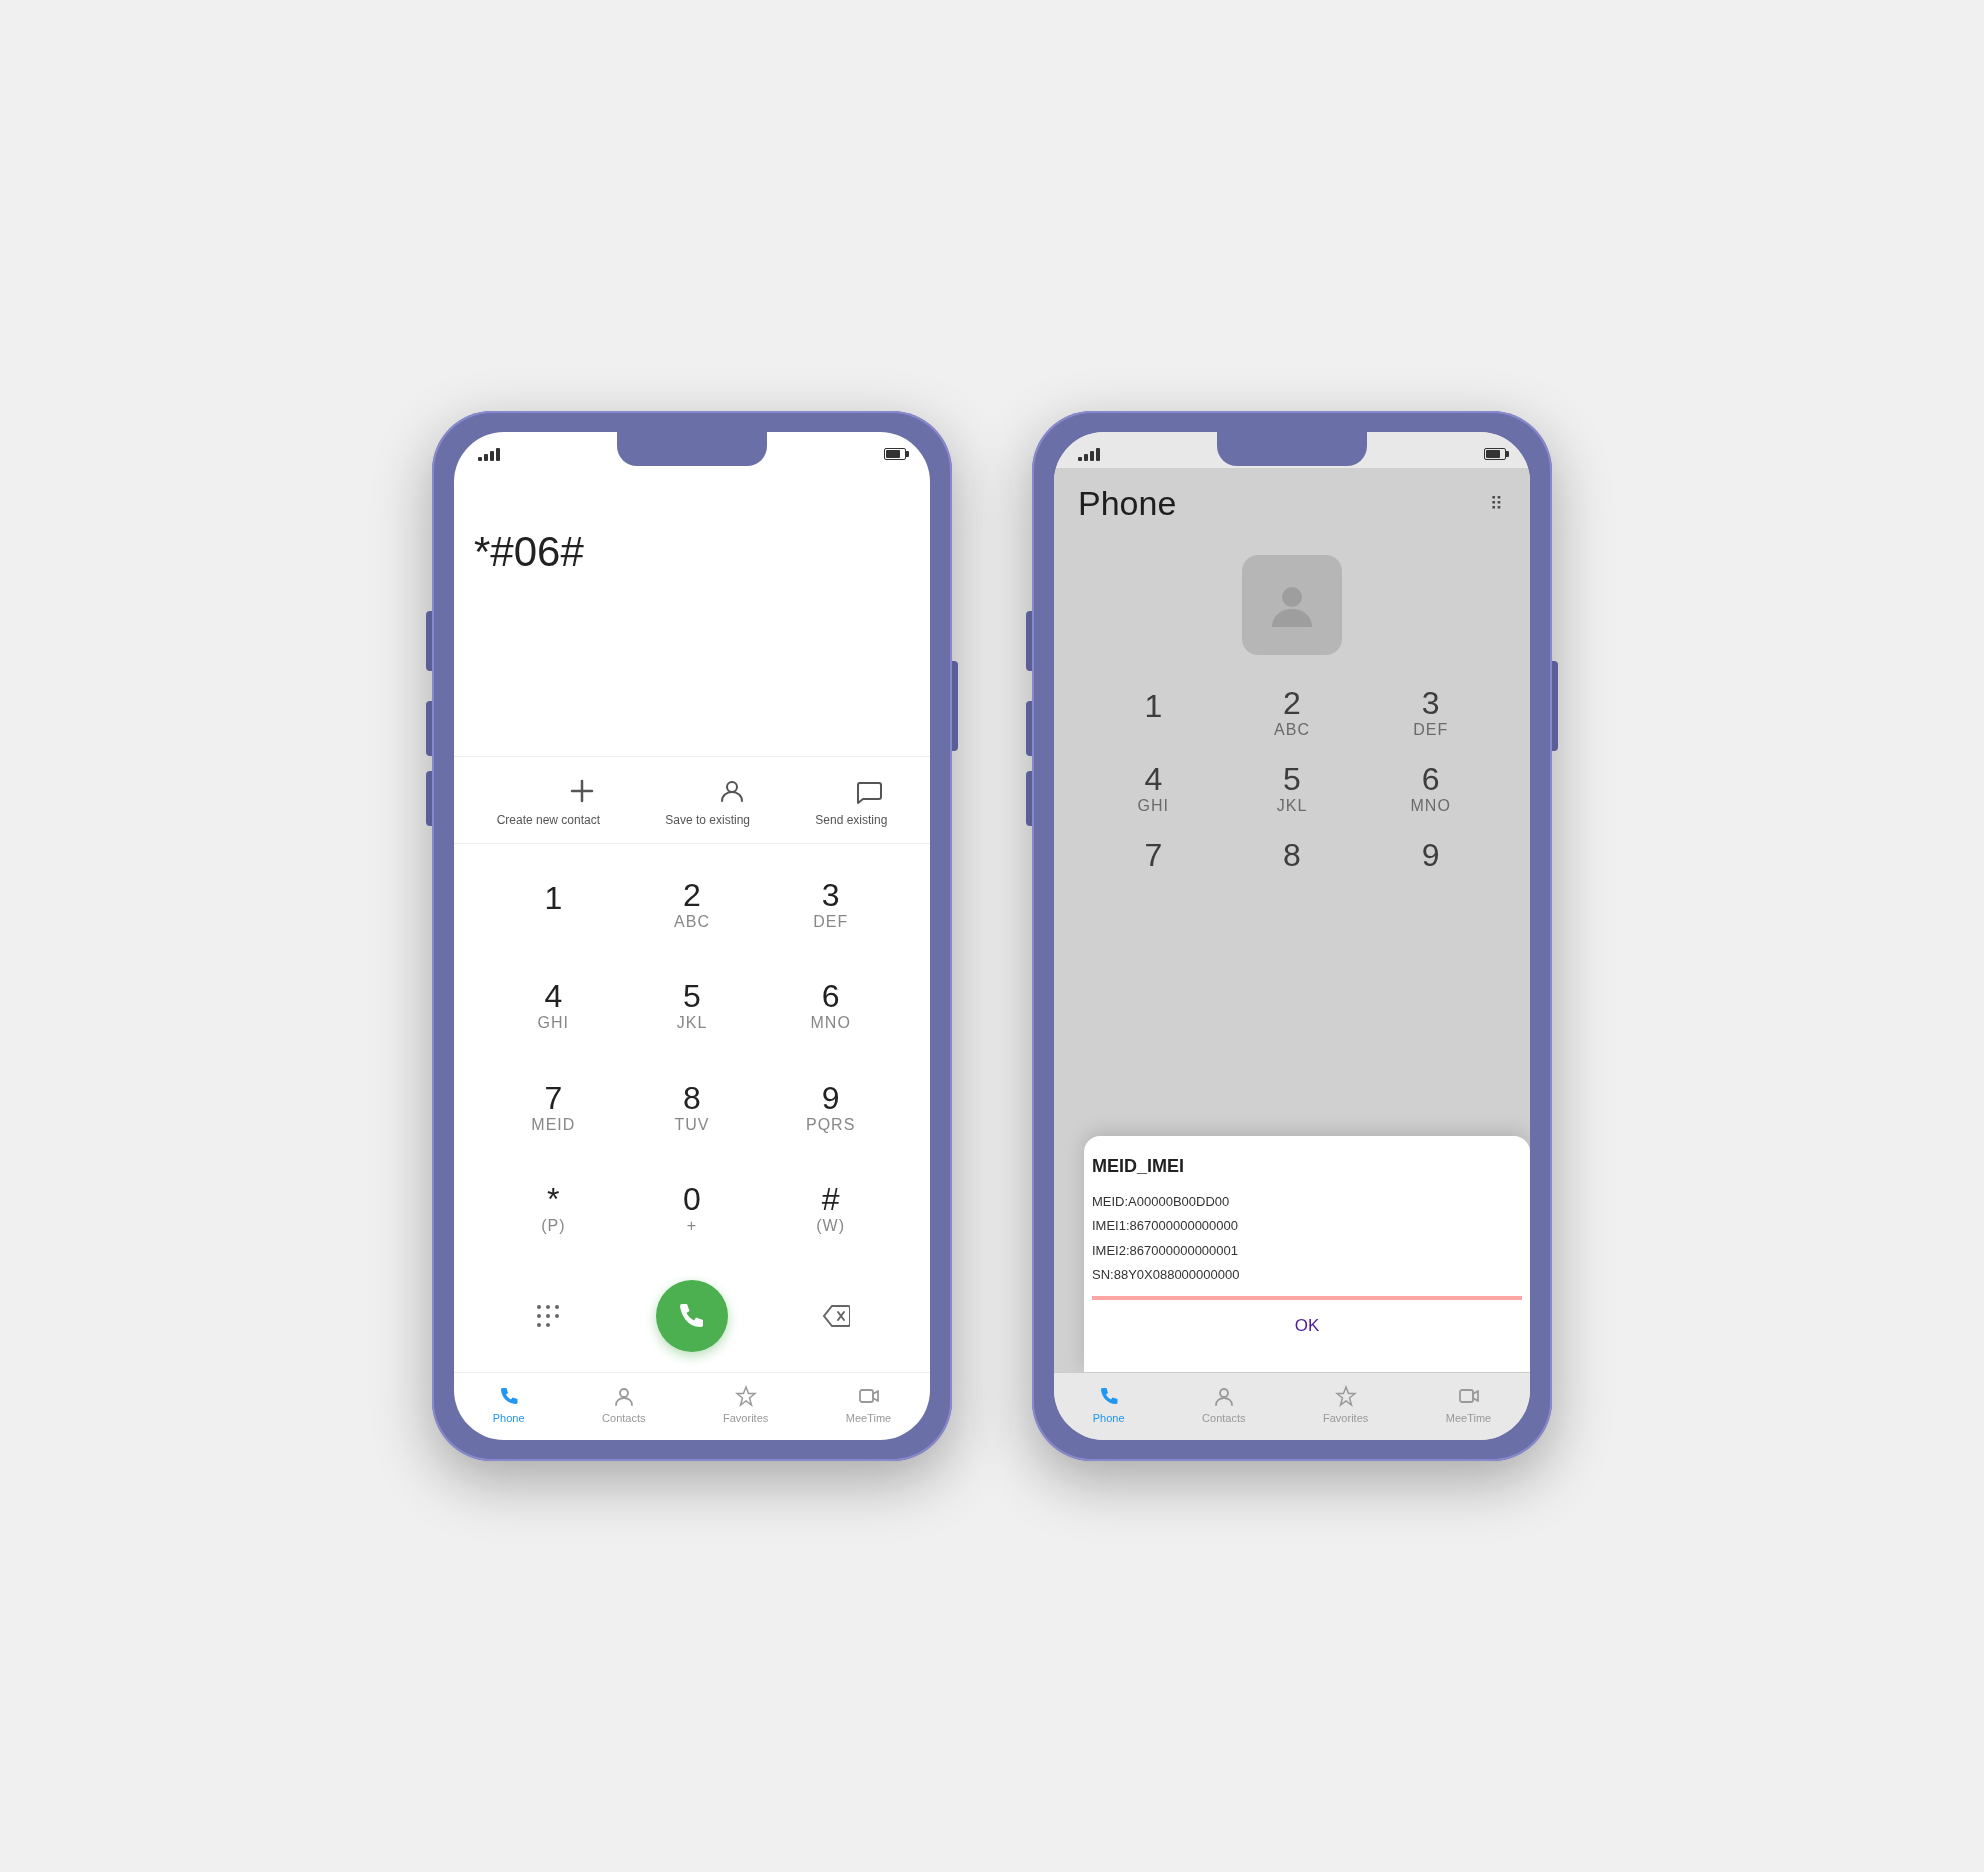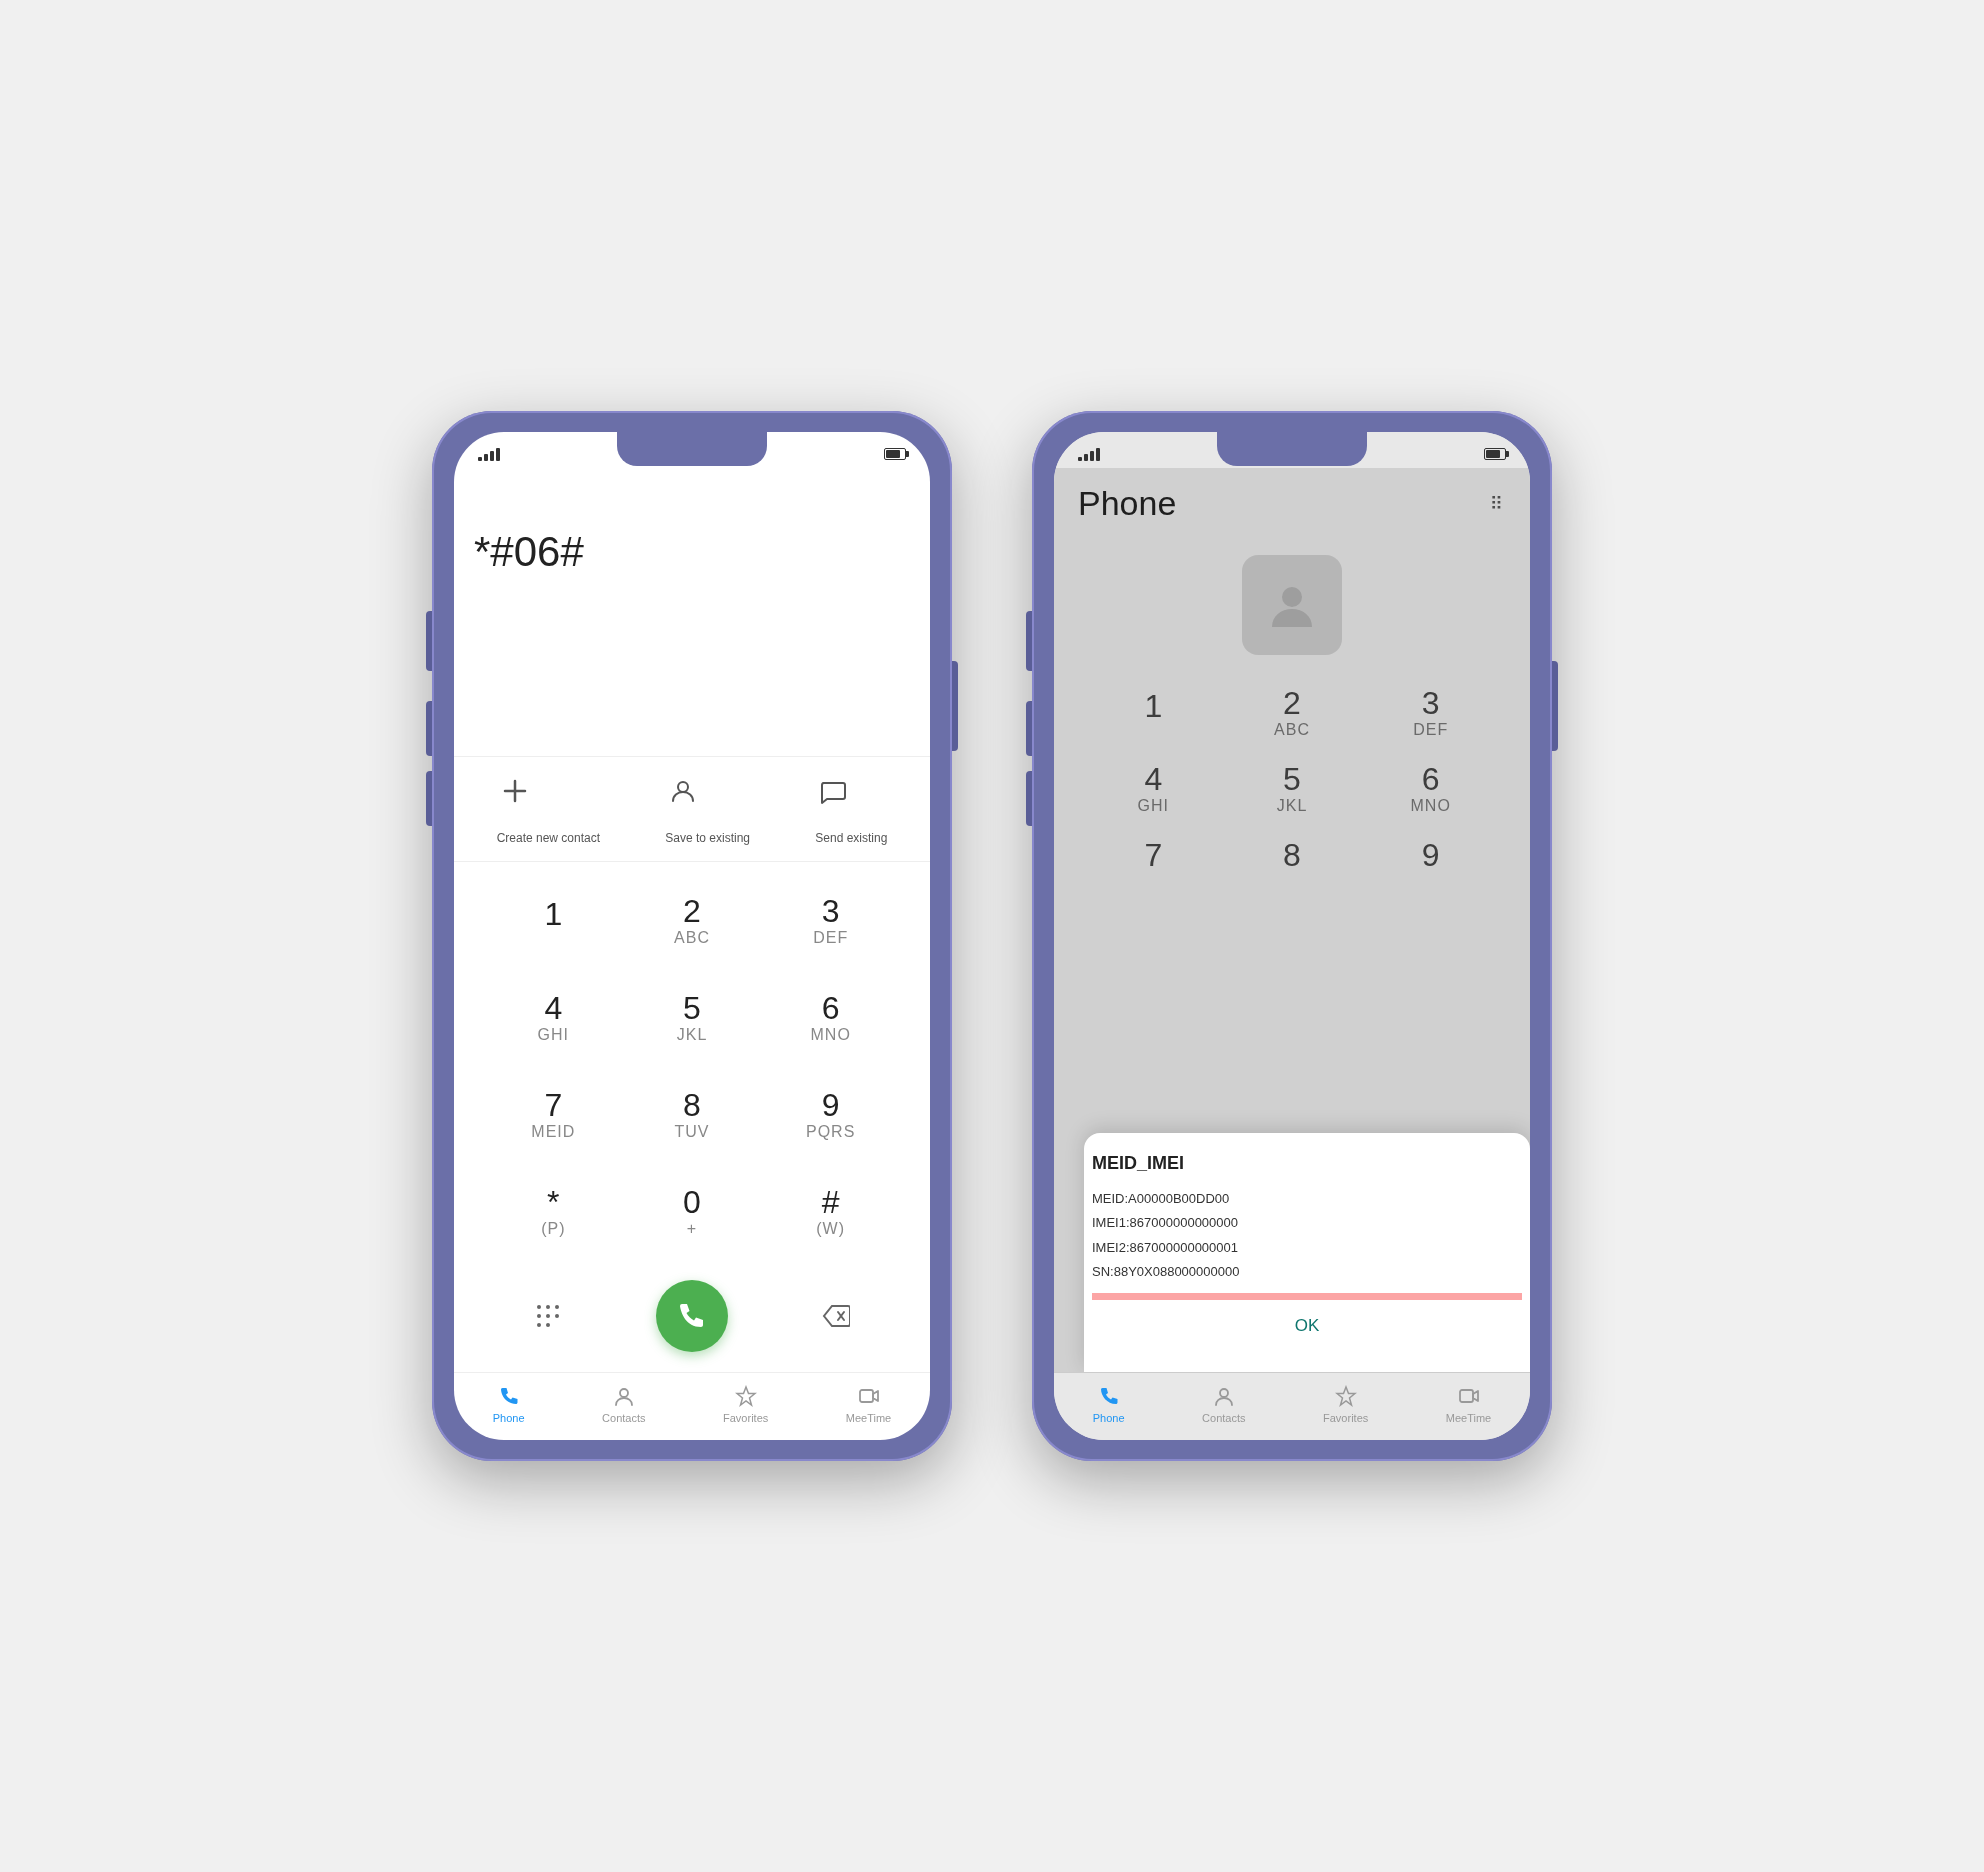--- a/index.html
+++ b/index.html
@@ -178,22 +178,22 @@
       padding: 16px 10px;
       border-top: 1px solid #eee;
       border-bottom: 1px solid #eee;
       flex-shrink: 0;
       margin-top: 160px;
     }
 
     .dialer-action {
       display: flex;
       flex-direction: column;
-      align-items: flex-start;
-      gap: 22px;
+      align-items: flex-end;
+      gap: 4px;
       cursor: pointer;
     }
 
     .dialer-action-icon {
       width: 36px;
       height: 36px;
       display: flex;
       align-items: center;
       justify-content: center;
       color: #555;
@@ -394,24 +394,24 @@
     .imei-row {
       font-size: 13px;
       color: #333;
       margin-bottom: 6px;
       line-height: 1.4;
     }
 
     .imei-ok-btn {
       text-align: center;
       padding: 16px;
-      color: #0f766e;
+      color: #4c1d95;
       font-size: 17px;
       font-weight: 500;
-      border-top: 7px solid #fca5a5;
+      border-top: 4px solid #fca5a5;
       margin-top: 12px;
       cursor: pointer;
     }
 
     .right-tab-bar {
       display: flex;
       justify-content: space-around;
       align-items: center;
       padding: 10px 0 16px;
       border-top: 1px solid #ccc;

